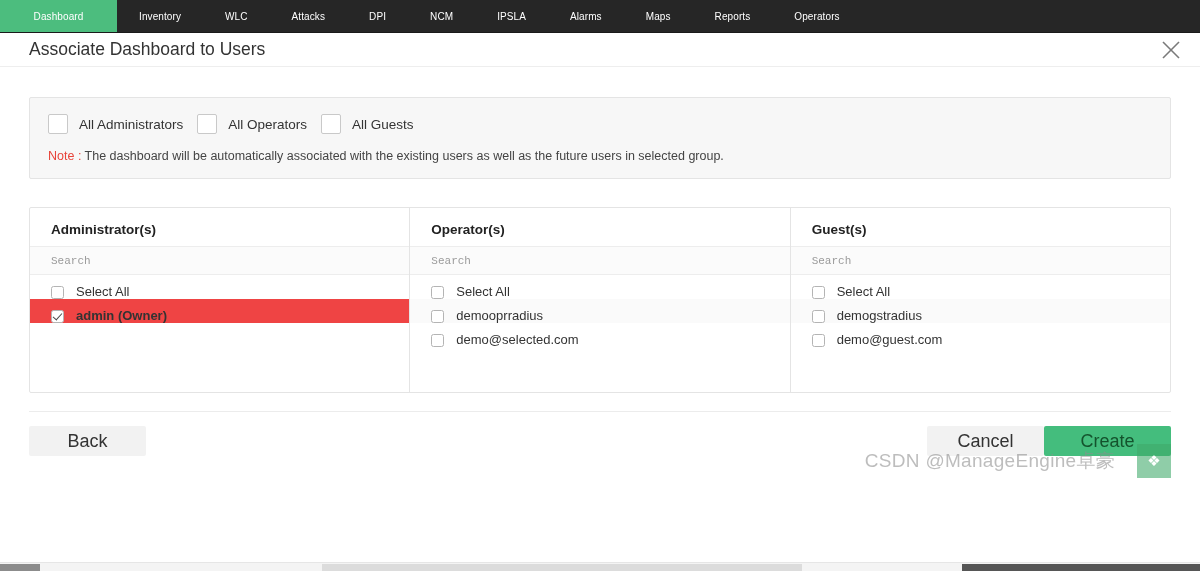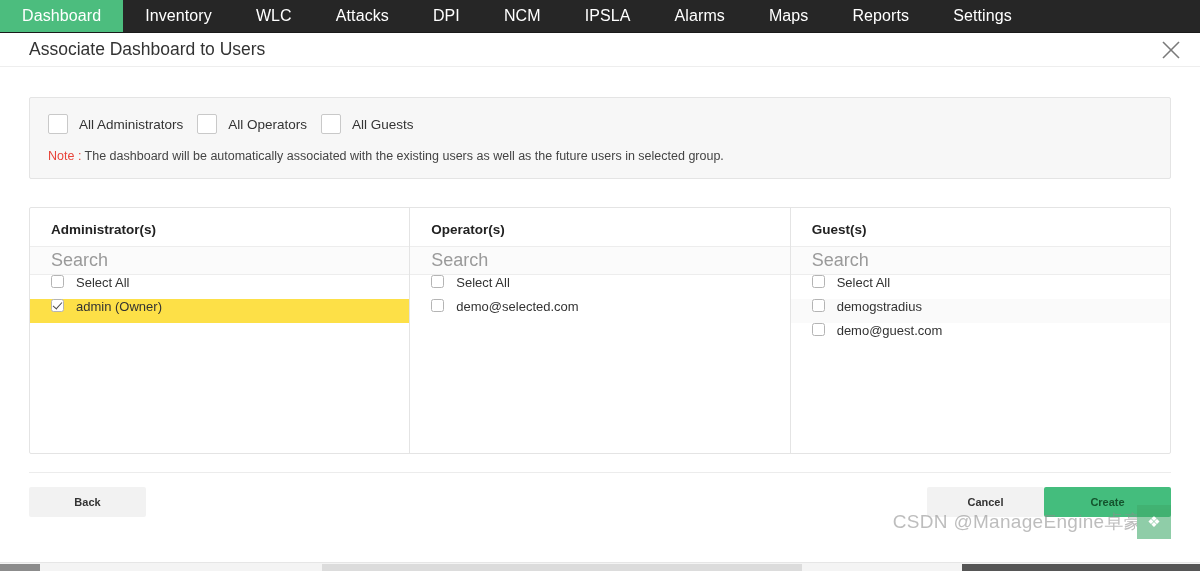--- a/index.html
+++ b/index.html
@@ -15,21 +15,21 @@
   
   .topnav {
     height: 33px;
     background: #262626;
     display: flex;
     align-items: stretch;
     border-bottom: 1px solid #1a1a1a;
   }
   .nav-item {
     color: #ffffff;
-    font-size: 16px;
+    font-size: 10px;
     display: flex;
     align-items: center;
     justify-content: center;
     padding: 0 22px;
     white-space: nowrap;
     letter-spacing: .1px;
   }
   .nav-item.active {
     background: #4CBD7E;
     min-width: 117px;
@@ -101,21 +101,21 @@
   }
   .note-word {
     color: #e8443a;
   }
 
   
   .lists-panel {
     margin: 28px 29px 0 29px;
     border: 1px solid #e4e4e4;
     border-radius: 2px;
-    height: 247px;
+    height: 186px;
     display: flex;
     background: #ffffff;
     overflow: hidden;
   }
   .col {
     flex: 1 1 0;
     display: flex;
     flex-direction: column;
     min-width: 0;
   }
@@ -131,38 +131,38 @@
     border-bottom: 1px solid #ededed;
     background: #fbfbfb;
     height: 29px;
     display: flex;
     align-items: center;
   }
   .search-input {
     border: 0;
     outline: none;
     background: transparent;
-    font-family: Liberation Sans, sans-serif;
-    font-size: 18px;
+    font-family: Liberation Mono, monospace;
+    font-size: 11px;
     color: #333333;
     width: 100%;
     padding: 0 0 0 21px;
   }
   .search-input::placeholder { color: #9a9a9a; }
 
   .opt-list { flex: 1 1 auto; overflow: hidden; }
   .opt-row {
     height: 24px;
     display: flex;
-    align-items: flex-start;
+    align-items: flex-end;
     padding-left: 21px;
     cursor: pointer;
   }
   .opt-row.alt { background: #fafafa; }
-  .opt-row.selected { background: #fde047; }
+  .opt-row.selected { background: #ef4444; font-weight: bold; }
   .cb-small {
     width: 13px; height: 13px;
     border: 1px solid #b4b4b4;
     background: #ffffff;
     border-radius: 2.5px;
     flex: none;
     position: relative;
   }
   .cb-small.checked::after {
     content: "";
@@ -187,27 +187,26 @@
     margin: 18px 29px 0 29px;
     border-top: 1px solid #ececec;
     padding-top: 14px;
     display: flex;
     align-items: center;
     justify-content: space-between;
     position: relative;
   }
   .btn {
     font-family: "Liberation Sans", sans-serif;
-    font-size: 11px;
+    font-size: 18px;
     border: 0;
     height: 30px;
     border-radius: 2px;
     cursor: pointer;
     padding: 0 18px;
-    font-weight: bold;
   }
   .btn-back {
     background: #f2f2f2;
     color: #333333;
     min-width: 117px;
   }
   .right-btns { display: flex; }
   .btn-cancel {
     background: #f2f2f2;
     color: #333333;
@@ -221,20 +220,21 @@
 
   
   .watermark {
     position: absolute;
     right: 0px;
     bottom: -22px;
     display: flex;
     align-items: center;
     pointer-events: none;
     opacity: .58;
+    gap: 28px;
   }
   .wm-text {
     font-size: 19px;
     color: #8e8e8e;
     letter-spacing: .3px;
     white-space: nowrap;
   }
   .wm-logo {
     width: 34px; height: 34px;
     background: #3faa6a;
@@ -282,21 +282,21 @@
     <div class="nav-item active">Dashboard</div>
     <div class="nav-item">Inventory</div>
     <div class="nav-item">WLC</div>
     <div class="nav-item">Attacks</div>
     <div class="nav-item">DPI</div>
     <div class="nav-item">NCM</div>
     <div class="nav-item">IPSLA</div>
     <div class="nav-item">Alarms</div>
     <div class="nav-item">Maps</div>
     <div class="nav-item">Reports</div>
-    <div class="nav-item">Settings</div>
+    <div class="nav-item">Operators</div>
   </div>
 
 <div class="dialog-head">
   <div class="dialog-title">Associate Dashboard to Users</div>
   <div class="close-btn">
     <svg width="22" height="22" viewBox="0 0 22 22" aria-hidden="true">
       <line x1="3" y1="3" x2="19" y2="19" stroke="#7a7a7a" stroke-width="1.6"></line>
       <line x1="19" y1="3" x2="3" y2="19" stroke="#7a7a7a" stroke-width="1.6"></line>
     </svg>
   </div>
@@ -342,20 +342,24 @@
     <div class="col">
       <div class="col-title">Operator(s)</div>
       <div class="search-row">
         <input class="search-input" type="text" placeholder="Search" style="">
       </div>
       <div class="opt-list">
         <div class="opt-row">
           <span class="cb-small"></span>
           <span class="opt-label">Select All</span>
         </div>
+        <div class="opt-row alt">
+          <span class="cb-small"></span>
+          <span class="opt-label">demooprradius</span>
+        </div>
         <div class="opt-row">
           <span class="cb-small"></span>
           <span class="opt-label">demo@selected.com</span>
         </div>
       </div>
     </div>
     <div class="col">
       <div class="col-title">Guest(s)</div>
       <div class="search-row">
         <input class="search-input" type="text" placeholder="Search" style="">

